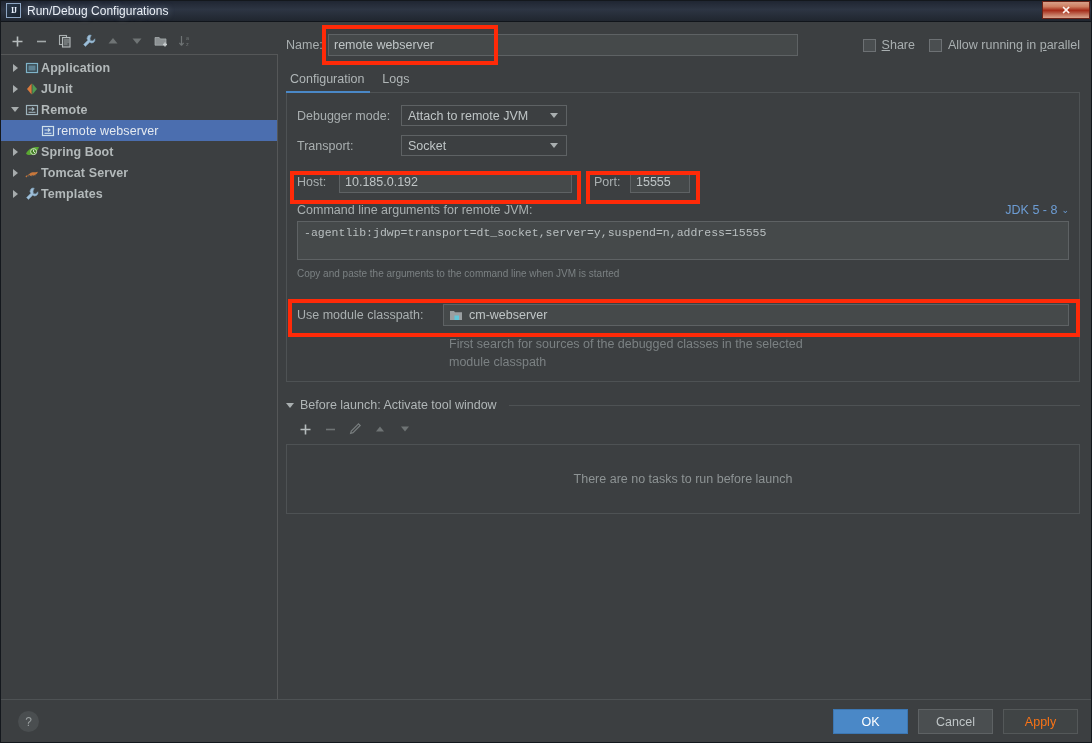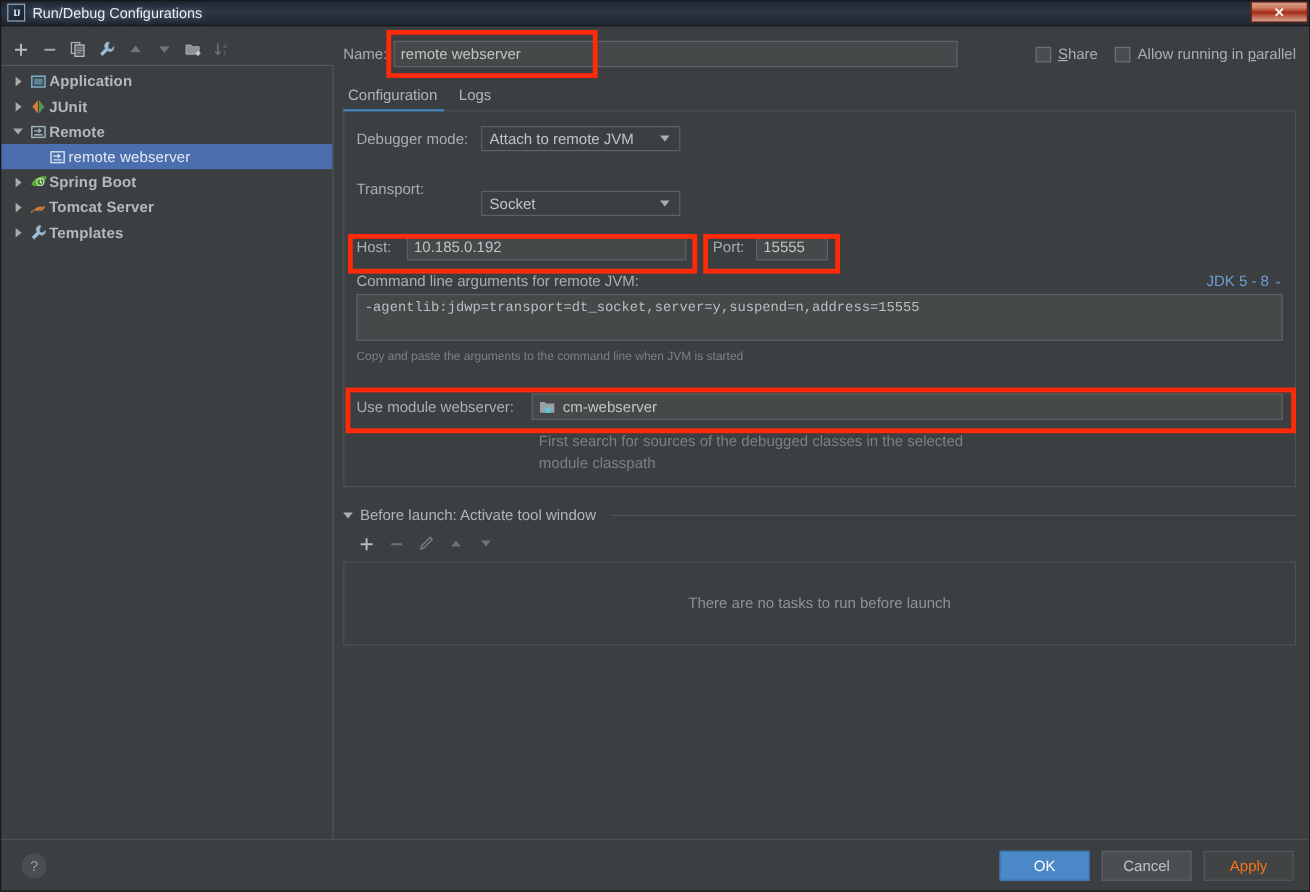--- a/index.html
+++ b/index.html
@@ -520,21 +520,21 @@
         <div class="grid-row">
           <span class="grid-label">Debugger mode:</span>
           <div class="combo" style="width:166px;">
             <span class="cval">Attach to remote JVM</span>
             <i class="carrow"></i>
           </div>
         </div>
 
         <div class="grid-row">
           <span class="grid-label">Transport:</span>
-          <div class="combo" style="width:166px;margin-top:24px;">
+          <div class="combo" style="width:166px;">
             <span class="cval">Socket</span>
             <i class="carrow"></i>
           </div>
         </div>
 
         <div class="hostport-row">
           <div class="host-block" style="width:283px;">
             <span class="lbl" style="width:42px;">Host:</span>
             <input class="txt" style="width: 233px; height: 21px;" value="10.185.0.192">
             <div class="hl" style="left:-7px;top:-1px;width:291px;height:33px;"></div>
@@ -551,21 +551,21 @@
           <span class="jdk-link">
             <span>JDK 5 - 8</span>
             <span class="jdk-caret">⌄</span>
           </span>
         </div>
 
         <div class="argsbox">-agentlib:jdwp=transport=dt_socket,server=y,suspend=n,address=15555</div>
         <div class="hinttext">Copy and paste the arguments to the command line when JVM is started</div>
 
         <div class="classpath-row">
-          <span class="lbl" style="width:146px;flex:0 0 146px;">Use module webserver:</span>
+          <span class="lbl" style="width:146px;flex:0 0 146px;">Use module classpath:</span>
           <div class="classpath-combo">
             <span class="mi">
               <svg width="14" height="13" viewBox="0 0 14 13">
                 <path d="M1 2h4l1 1.2h7V11H1z" fill="#9a9fa1"></path>
                 <rect x="5.5" y="6.5" width="4.5" height="4.5" fill="#5ec6da"></rect>
               </svg>
             </span>
             <span class="cval">cm-webserver</span>
             <i class="carrow"></i>
           </div>

